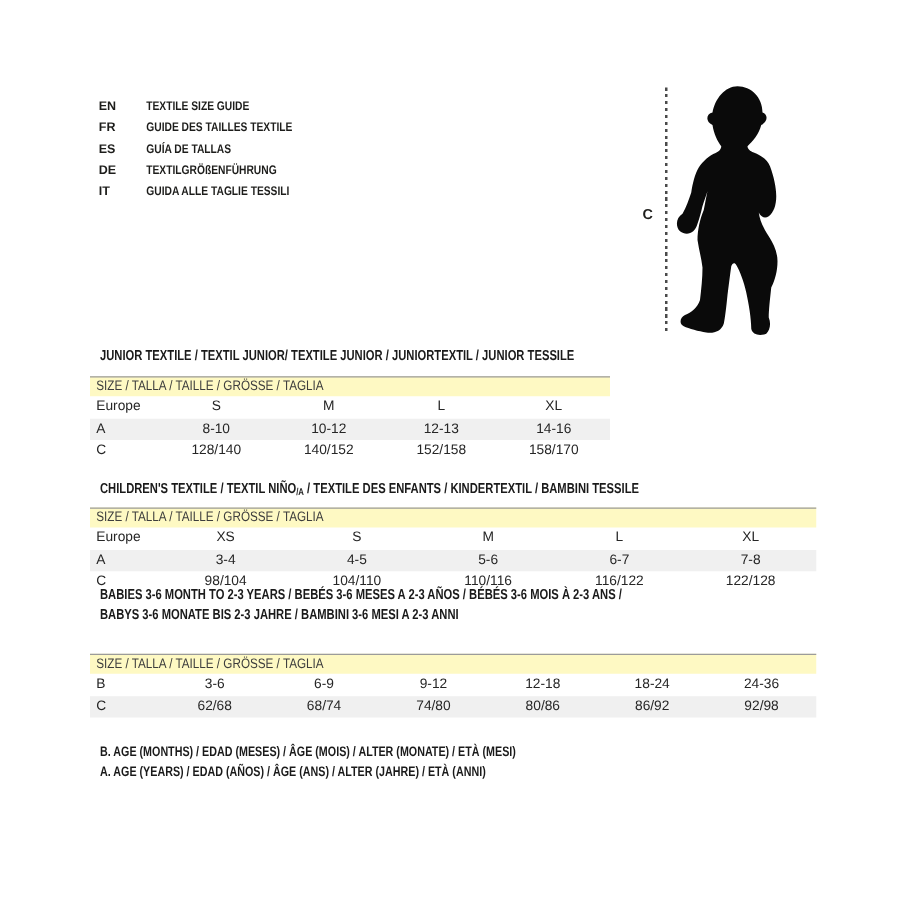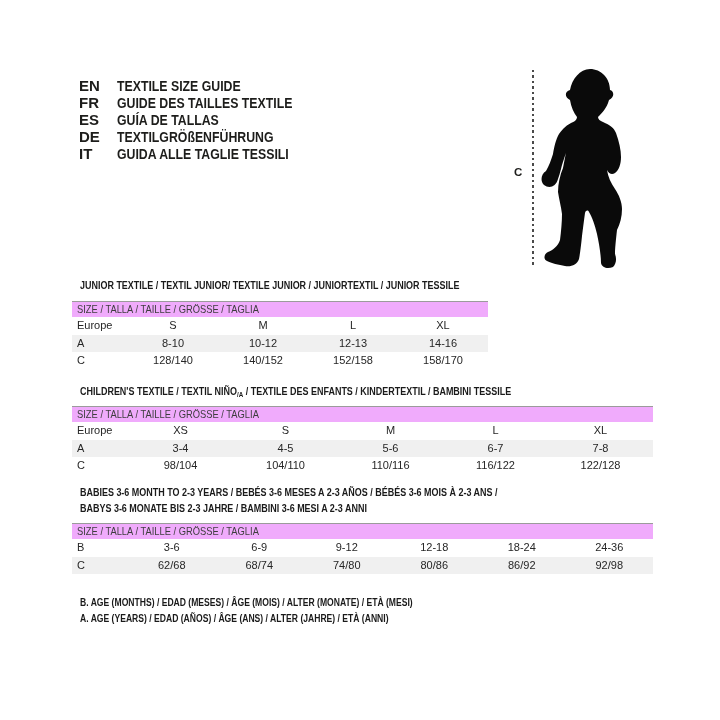--- a/index.html
+++ b/index.html
@@ -10,46 +10,46 @@
   }
   .canvas{position:relative;width:720px;height:720px;background:#fff;}
 
   
   .cond{display:inline-block;transform:scaleX(0.78);transform-origin:0 50%;white-space:nowrap;}
   .cond88{display:inline-block;transform:scaleX(0.82);transform-origin:0 50%;white-space:nowrap;}
   .cond85{display:inline-block;transform:scaleX(0.85);transform-origin:0 50%;white-space:nowrap;}
 
   
   .lang-list{position:absolute;left:79px;top:77px;}
-  .lang-row{display:flex;height:17px;line-height:17px;font-weight:bold;font-size:15px;letter-spacing:0;}
+  .lang-row{display:flex;height:17px;line-height:17px;font-weight:bold;font-size:10px;letter-spacing:0;}
   .lang-code{width:38px;flex:0 0 38px;}
   .lang-label{white-space:nowrap;}
 
   
   .baby-svg{position:absolute;left:535px;top:62px;width:110px;height:212px;}
   .measure-line{
     position:absolute;left:532px;top:70px;width:2px;height:198px;
     background:repeating-linear-gradient(to bottom,#4a4a4a 0px,#4a4a4a 2.5px,transparent 2.5px,transparent 5.5px);
   }
   .figure-c{position:absolute;left:514px;top:166px;font-size:11.5px;font-weight:bold;}
 
   
   .t-title{position:absolute;left:80px;font-weight:bold;font-size:11.5px;line-height:16px;color:#1a1a1a;}
   #t1-title{top:277px;}
   #t2-title{top:383px;}
-  #t3-title{top:484px;}
+  #t3-title{top:468px;}
   .t-title .sub{font-size:8px;vertical-align:-2px;}
 
   
   .size-table{position:absolute;font-size:11px;color:#262626;}
   #t1{left:72px;top:301px;width:416px;}
   #t2{left:72px;top:406px;width:581px;}
   #t3{left:72px;top:523px;width:581px;}
   .t-bar{
-    height:15px;line-height:15px;background:#f0abfc;border-top:1px solid #9b9b9b;
+    height:15px;line-height:15px;background:#fef9c3;border-top:1px solid #9b9b9b;
     color:#3d3d3d;padding-left:5px;font-size:11px;overflow:hidden;
   }
   .t-row{display:flex;height:17.5px;line-height:17.5px;}
   .t-row.shaded{background:#f0f0f0;}
   .rlabel{flex:0 0 51px;padding-left:5px;text-align:left;}
   .rcell{flex:1;text-align:center;}
 
   
   .legend{position:absolute;left:80px;top:594px;}
   .legend-line{height:16px;line-height:16px;font-weight:bold;font-size:11px;color:#1a1a1a;}

